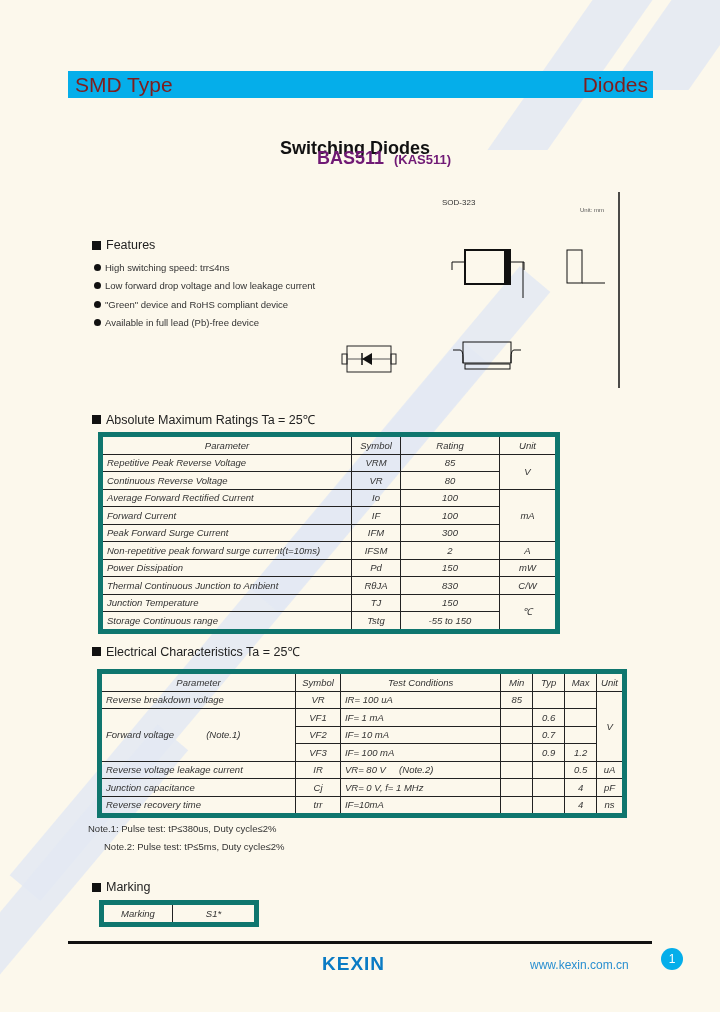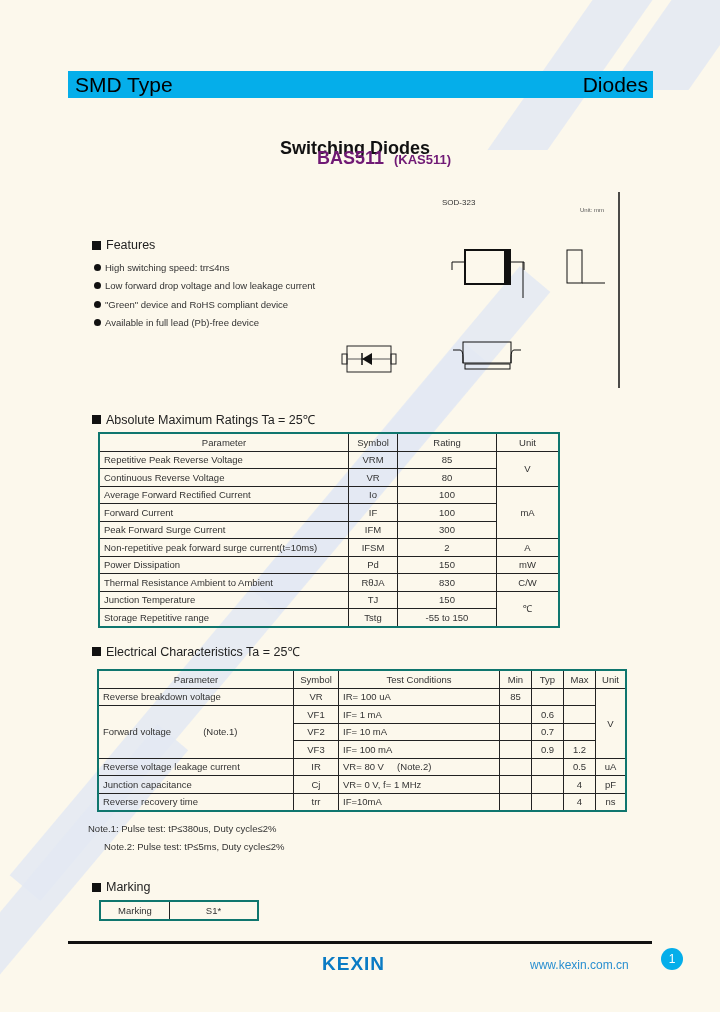--- a/index.html
+++ b/index.html
@@ -5,36 +5,36 @@
   html, body { margin:0; padding:0; }
   body {
     width:720px; height:1012px; position:relative; overflow:hidden;
     background:#fcf8ec;
     font-family:"Liberation Sans", sans-serif; color:#222;
   }
   .wm { position:absolute; background:#e3e9f3; opacity:0.85; z-index:0; }
   .abs { position:absolute; z-index:1; }
   .banner {
     left:68px; top:71px; width:585px; height:27px; background:#05aeea;
-    color:#000000; font-size:21px; display:flex; justify-content:space-between; align-items:center;
+    color:#7f1d1d; font-size:21px; display:flex; justify-content:space-between; align-items:center;
     padding:0 5px 0 7px; box-sizing:border-box;
   }
   .title1 { left:0; width:720px; top:116px; text-align:center; font-weight:bold; font-size:18px; color:#111; padding-left:0; }
   .title1 span { display:inline-block; margin-left:-10px;margin-top:22px; }
   .title2 { left:0; width:720px; top:148px; text-align:center; font-weight:bold; font-size:18px; color:#701a75;padding-left:24px; }
   .title2 .sub { font-size:13px; margin-left:10px; }
   .sec-head { font-size:12.5px; color:#222; display:flex; align-items:center; }
   .sq { display:inline-block; width:9px; height:9px; background:#111; margin-right:5px; }
   .feat { left:92px; top:238px; }
   .feat ul { list-style:none; margin:6px 0 0 0; padding:0; }
   .feat li { font-size:9.5px; color:#333; height:18.5px; display:flex; align-items:center; }
   .dot { display:inline-block; width:7px; height:7px; border-radius:50%; background:#111; margin-right:4px; margin-left:2px; }
   table { border-collapse:collapse; background:transparent; }
   td, th { border:1px solid #222; font-size:9.5px; color:#333; font-weight:normal; padding:0 4px; height:16.5px; }
-  .outer { border:2px solid #0f766e; }
+  .outer { border:5px solid #0f766e;font-style:italic; }
   .c { text-align:center; }
   .pkg { left:420px; top:190px; width:210px; height:200px; }
   .footer-line { left:68px; top:941px; width:584px; height:3px; background:#111; }
   .logo { left:322px; top:953px; font-weight:bold; font-size:19px; color:#0a7bc4; letter-spacing:1px; }
   .url { left:530px; top:958px; font-size:12px; color:#2a8fd0; }
   .pg { left:661px; top:948px; width:22px; height:22px; border-radius:50%; background:#05aeea; color:#fff; font-size:12px; display:flex; align-items:center; justify-content:center; }
   .note { font-size:9.5px; color:#333; }
 </style>
 </head>
 <body>
@@ -155,33 +155,33 @@
         <td class="c">2</td>
         <td class="c">A</td>
       </tr>
   <tr>
         <td>Power Dissipation</td>
         <td class="c">Pd</td>
         <td class="c">150</td>
         <td class="c">mW</td>
       </tr>
   <tr>
-        <td>Thermal Resistance Ambient to Ambient</td>
+        <td>Thermal Continuous Junction to Ambient</td>
         <td class="c">RθJA</td>
         <td class="c">830</td>
         <td class="c">C/W</td>
       </tr>
   <tr>
         <td>Junction Temperature</td>
         <td class="c">TJ</td>
         <td class="c">150</td>
         <td class="c" rowspan="2">℃</td>
       </tr>
   <tr>
-        <td>Storage Repetitive range</td>
+        <td>Storage Continuous range</td>
         <td class="c">Tstg</td>
         <td class="c">-55 to 150</td>
       </tr>
 </tbody>
   </table>
 
 <div class="abs sec-head" style="left:92px;top:643px;">
     <span class="sq"></span>
     <span>Electrical Characteristics Ta = 25℃</span>
   </div>

